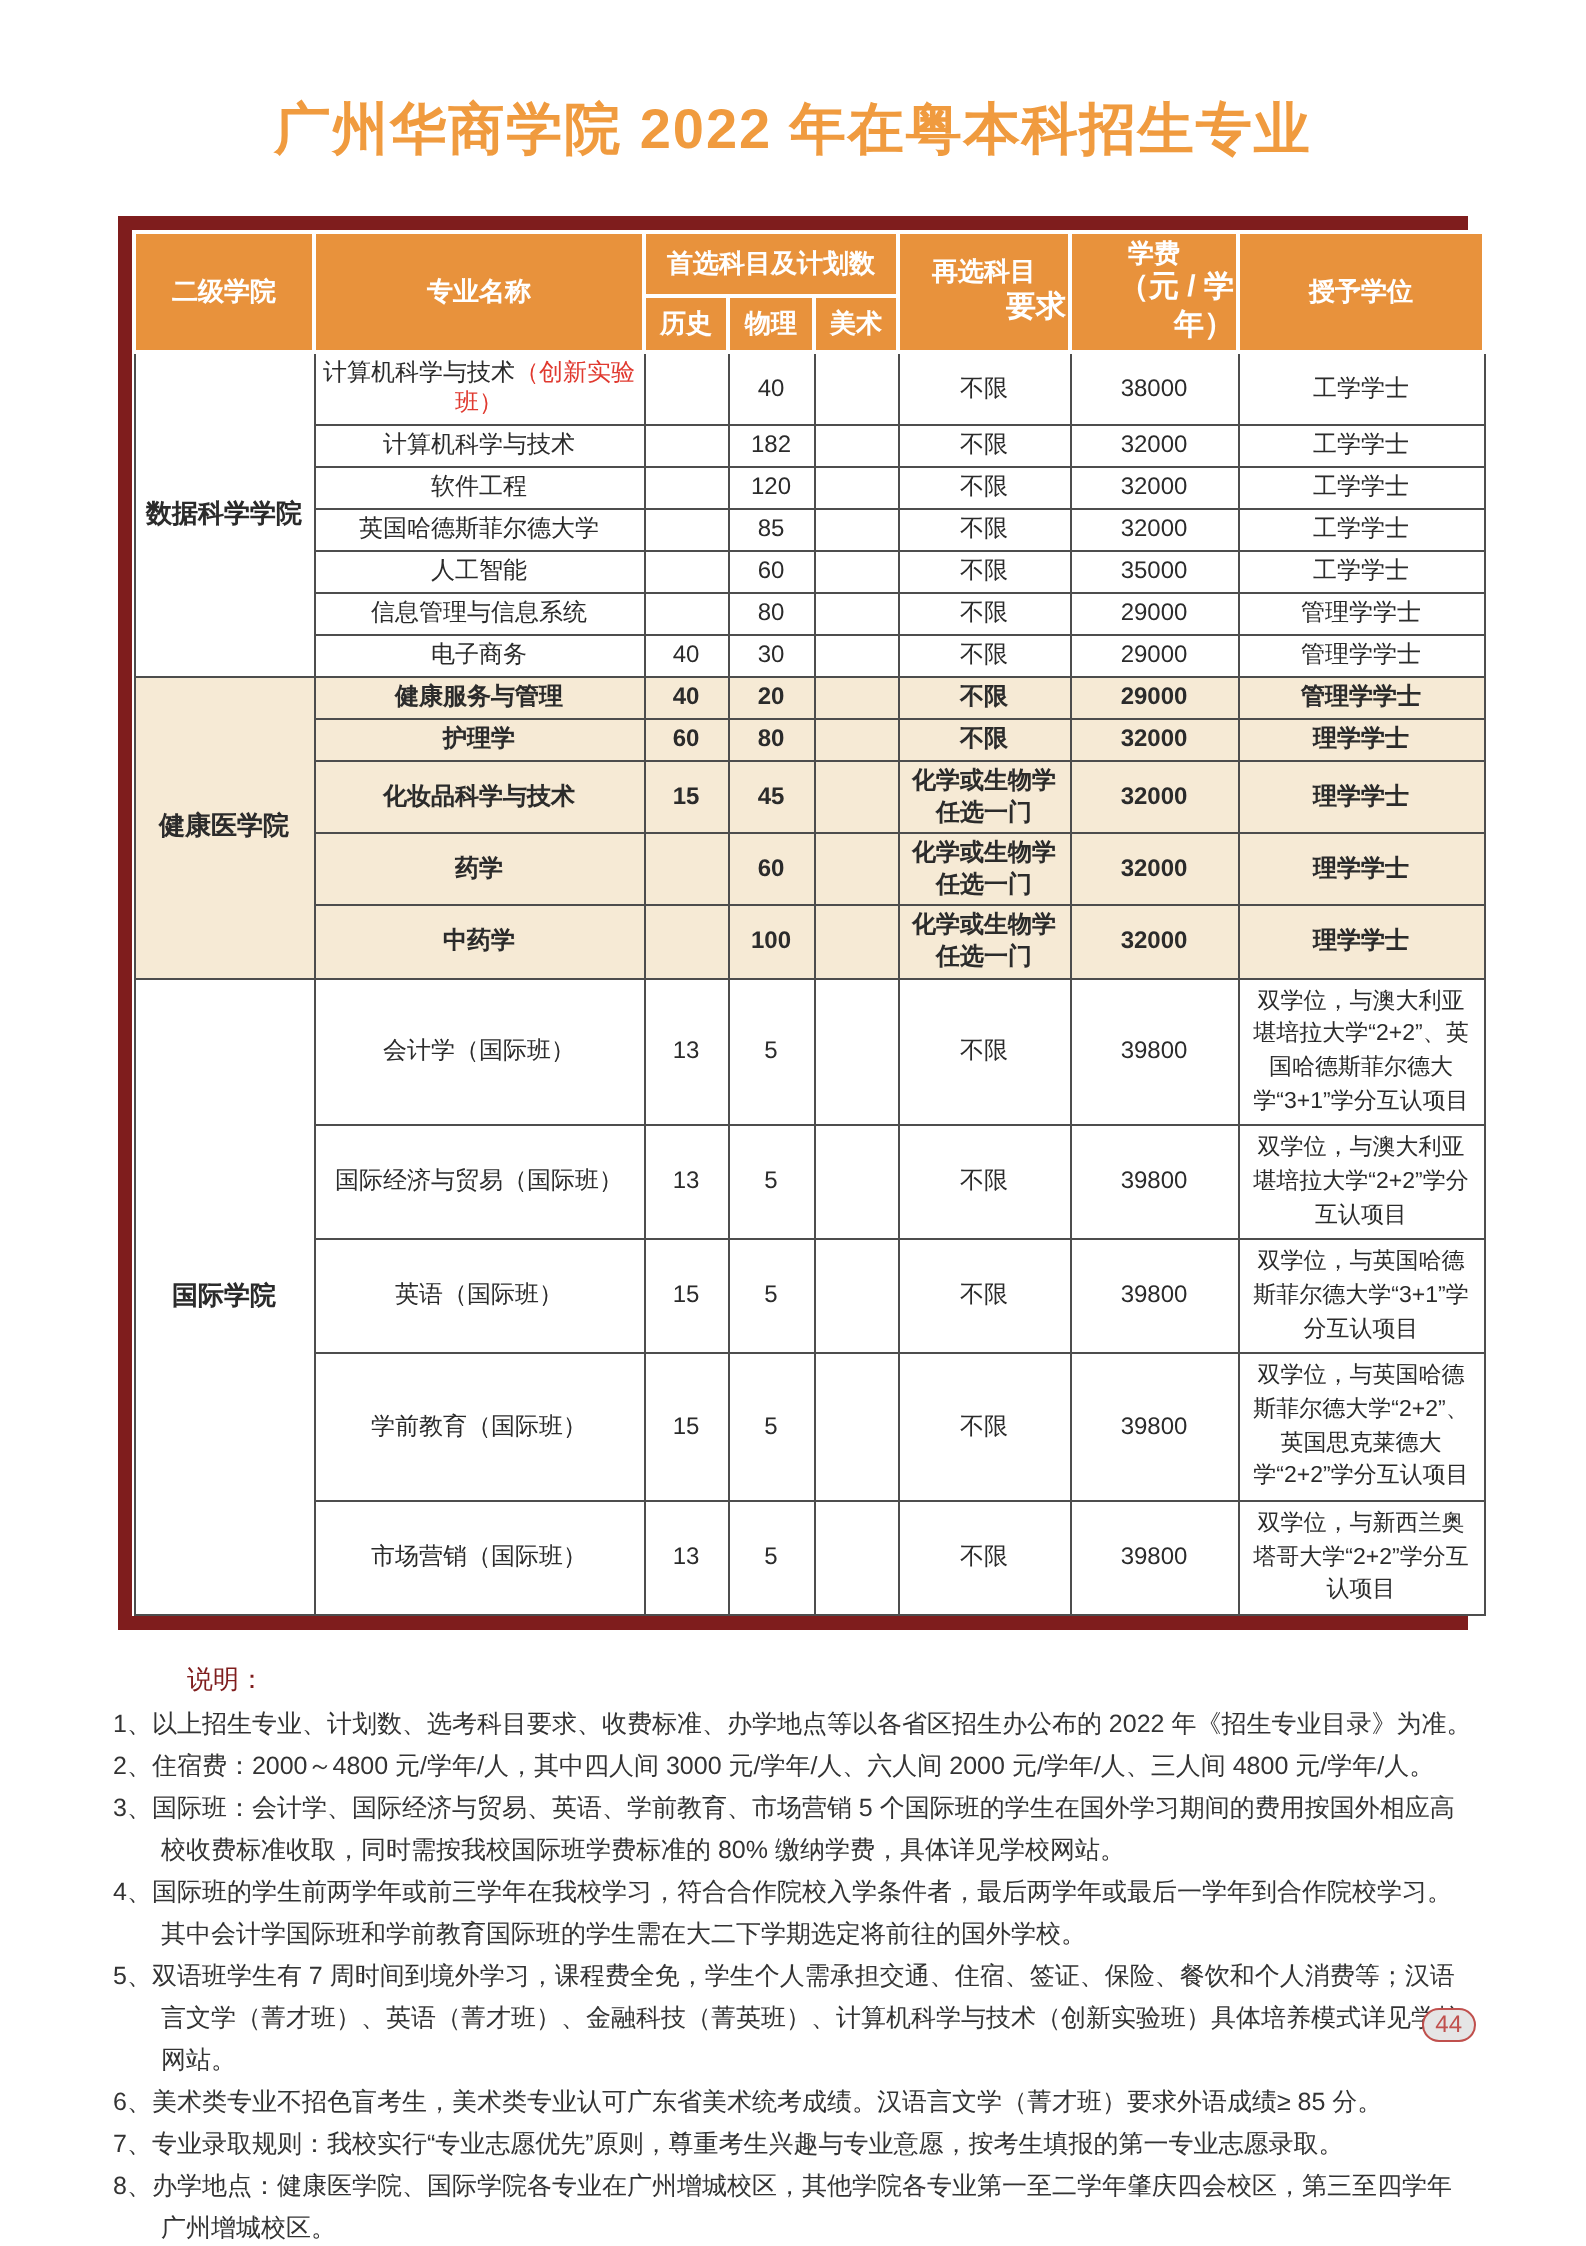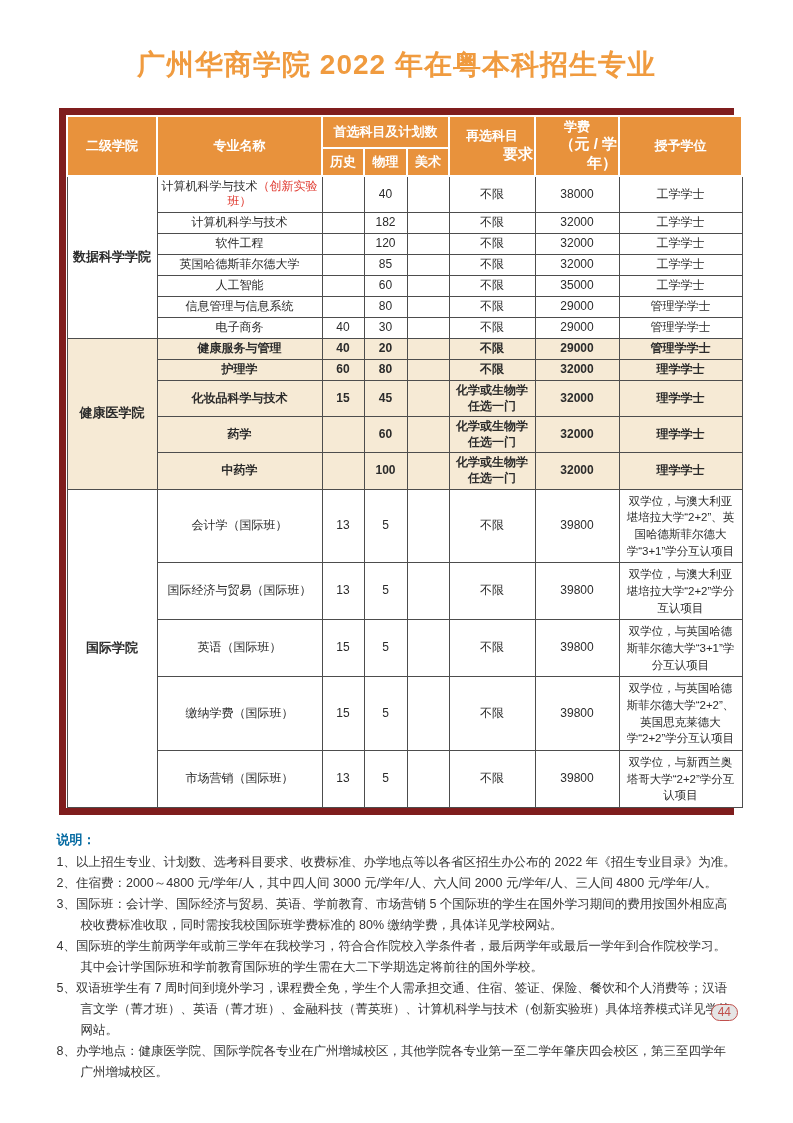--- a/index.html
+++ b/index.html
@@ -78,24 +78,25 @@
   }
 
   .notes {
     width: 680px;
     margin: 14px auto 0 auto;
     font-size: 12.5px;
     line-height: 1.68;
     color: #333333;
   }
   .notes-label {
-    color: #0369a1;
-    font-weight: bold;
+    color: #7f1d1d;
+    font-weight: normal;
     font-size: 13px;
     margin-bottom: 1px;
+    margin-left: 37px;
   }
   .note-item {
     padding-left: 24px;
     text-indent: -24px;
   }
 
   .page-number {
     position: absolute;
     right: 55px;
     top: 1004px;
@@ -281,21 +282,21 @@
           <tr>
             <td class="major"><span>英语（国际班）</span></td>
             <td>15</td>
             <td>5</td>
             <td></td>
             <td>不限</td>
             <td>39800</td>
             <td class="degree left">双学位，与英国哈德斯菲尔德大学“3+1”学分互认项目</td>
           </tr>
           <tr>
-            <td class="major"><span>缴纳学费（国际班）</span></td>
+            <td class="major"><span>学前教育（国际班）</span></td>
             <td>15</td>
             <td>5</td>
             <td></td>
             <td>不限</td>
             <td>39800</td>
             <td class="degree left">双学位，与英国哈德斯菲尔德大学“2+2”、英国思克莱德大学“2+2”学分互认项目</td>
           </tr>
           <tr>
             <td class="major"><span>市场营销（国际班）</span></td>
             <td>13</td>
@@ -310,19 +311,21 @@
   </div>
 
   <div class="notes">
     <div class="notes-label">说明：</div>
     <div id="notes-list">
         <div class="note-item">1、以上招生专业、计划数、选考科目要求、收费标准、办学地点等以各省区招生办公布的 2022 年《招生专业目录》为准。</div>
         <div class="note-item">2、住宿费：2000～4800 元/学年/人，其中四人间 3000 元/学年/人、六人间 2000 元/学年/人、三人间 4800 元/学年/人。</div>
         <div class="note-item">3、国际班：会计学、国际经济与贸易、英语、学前教育、市场营销 5 个国际班的学生在国外学习期间的费用按国外相应高校收费标准收取，同时需按我校国际班学费标准的 80% 缴纳学费，具体详见学校网站。</div>
         <div class="note-item">4、国际班的学生前两学年或前三学年在我校学习，符合合作院校入学条件者，最后两学年或最后一学年到合作院校学习。其中会计学国际班和学前教育国际班的学生需在大二下学期选定将前往的国外学校。</div>
         <div class="note-item">5、双语班学生有 7 周时间到境外学习，课程费全免，学生个人需承担交通、住宿、签证、保险、餐饮和个人消费等；汉语言文学（菁才班）、英语（菁才班）、金融科技（菁英班）、计算机科学与技术（创新实验班）具体培养模式详见学校网站。</div>
+        <div class="note-item">6、美术类专业不招色盲考生，美术类专业认可广东省美术统考成绩。汉语言文学（菁才班）要求外语成绩≥ 85 分。</div>
+        <div class="note-item">7、专业录取规则：我校实行“专业志愿优先”原则，尊重考生兴趣与专业意愿，按考生填报的第一专业志愿录取。</div>
         <div class="note-item">8、办学地点：健康医学院、国际学院各专业在广州增城校区，其他学院各专业第一至二学年肇庆四会校区，第三至四学年广州增城校区。</div>
       </div>
   </div>
 
   <div class="page-number">44</div>
 
 </div>
 
 </body></html>

